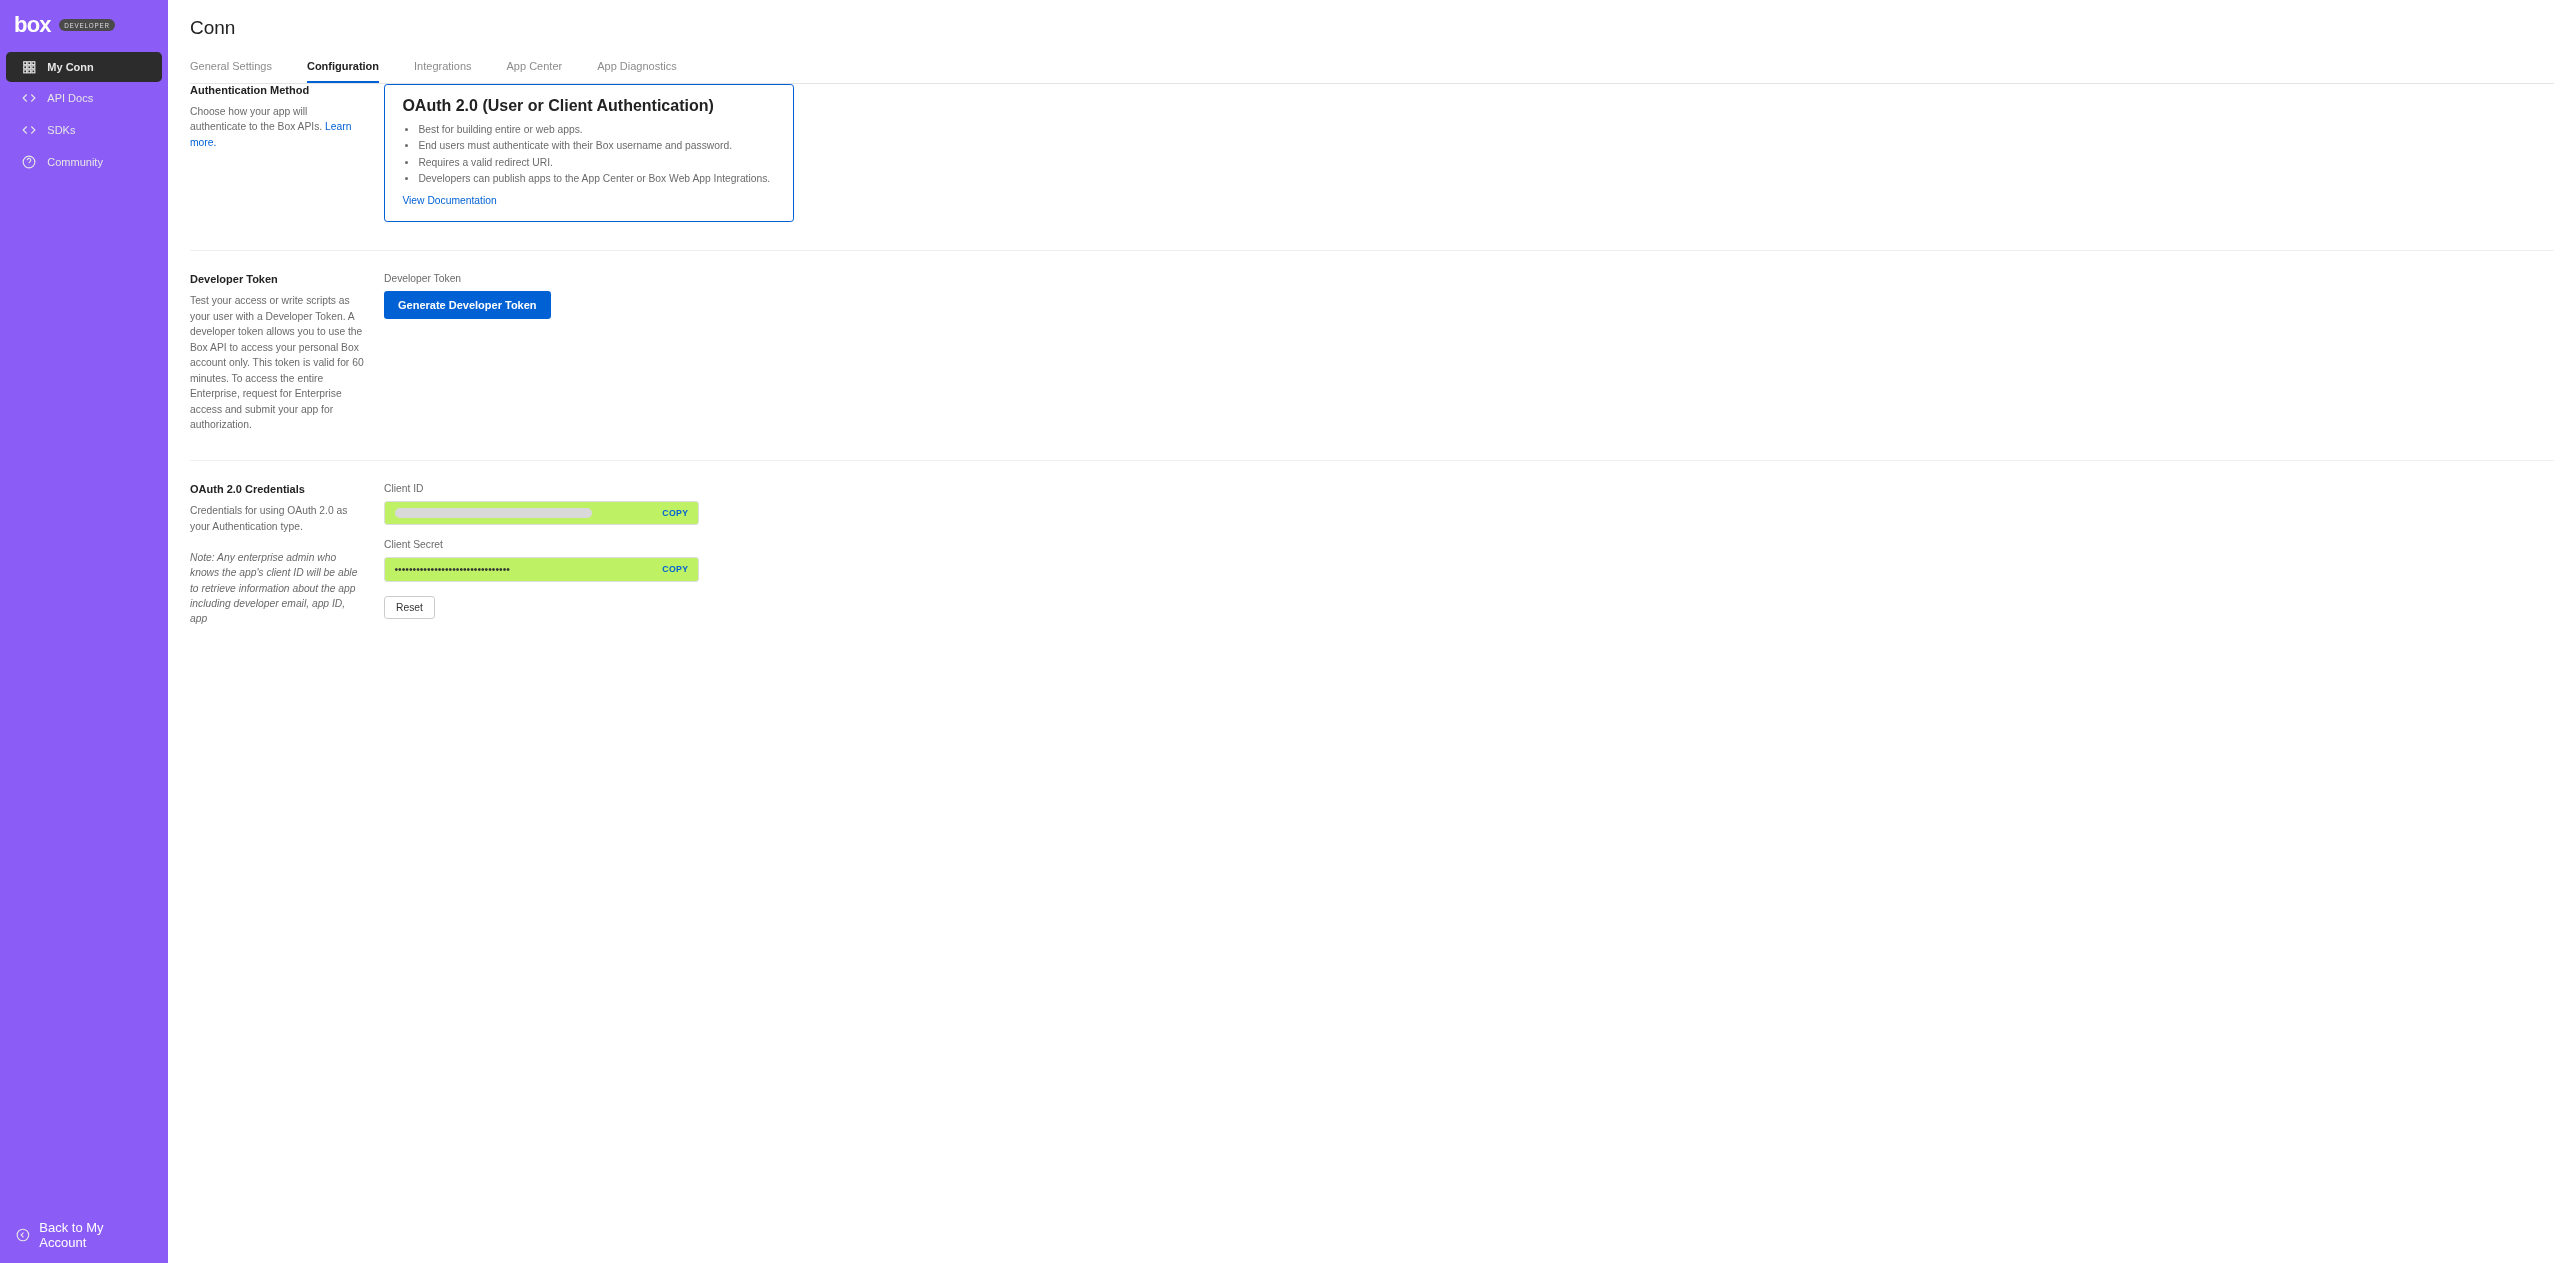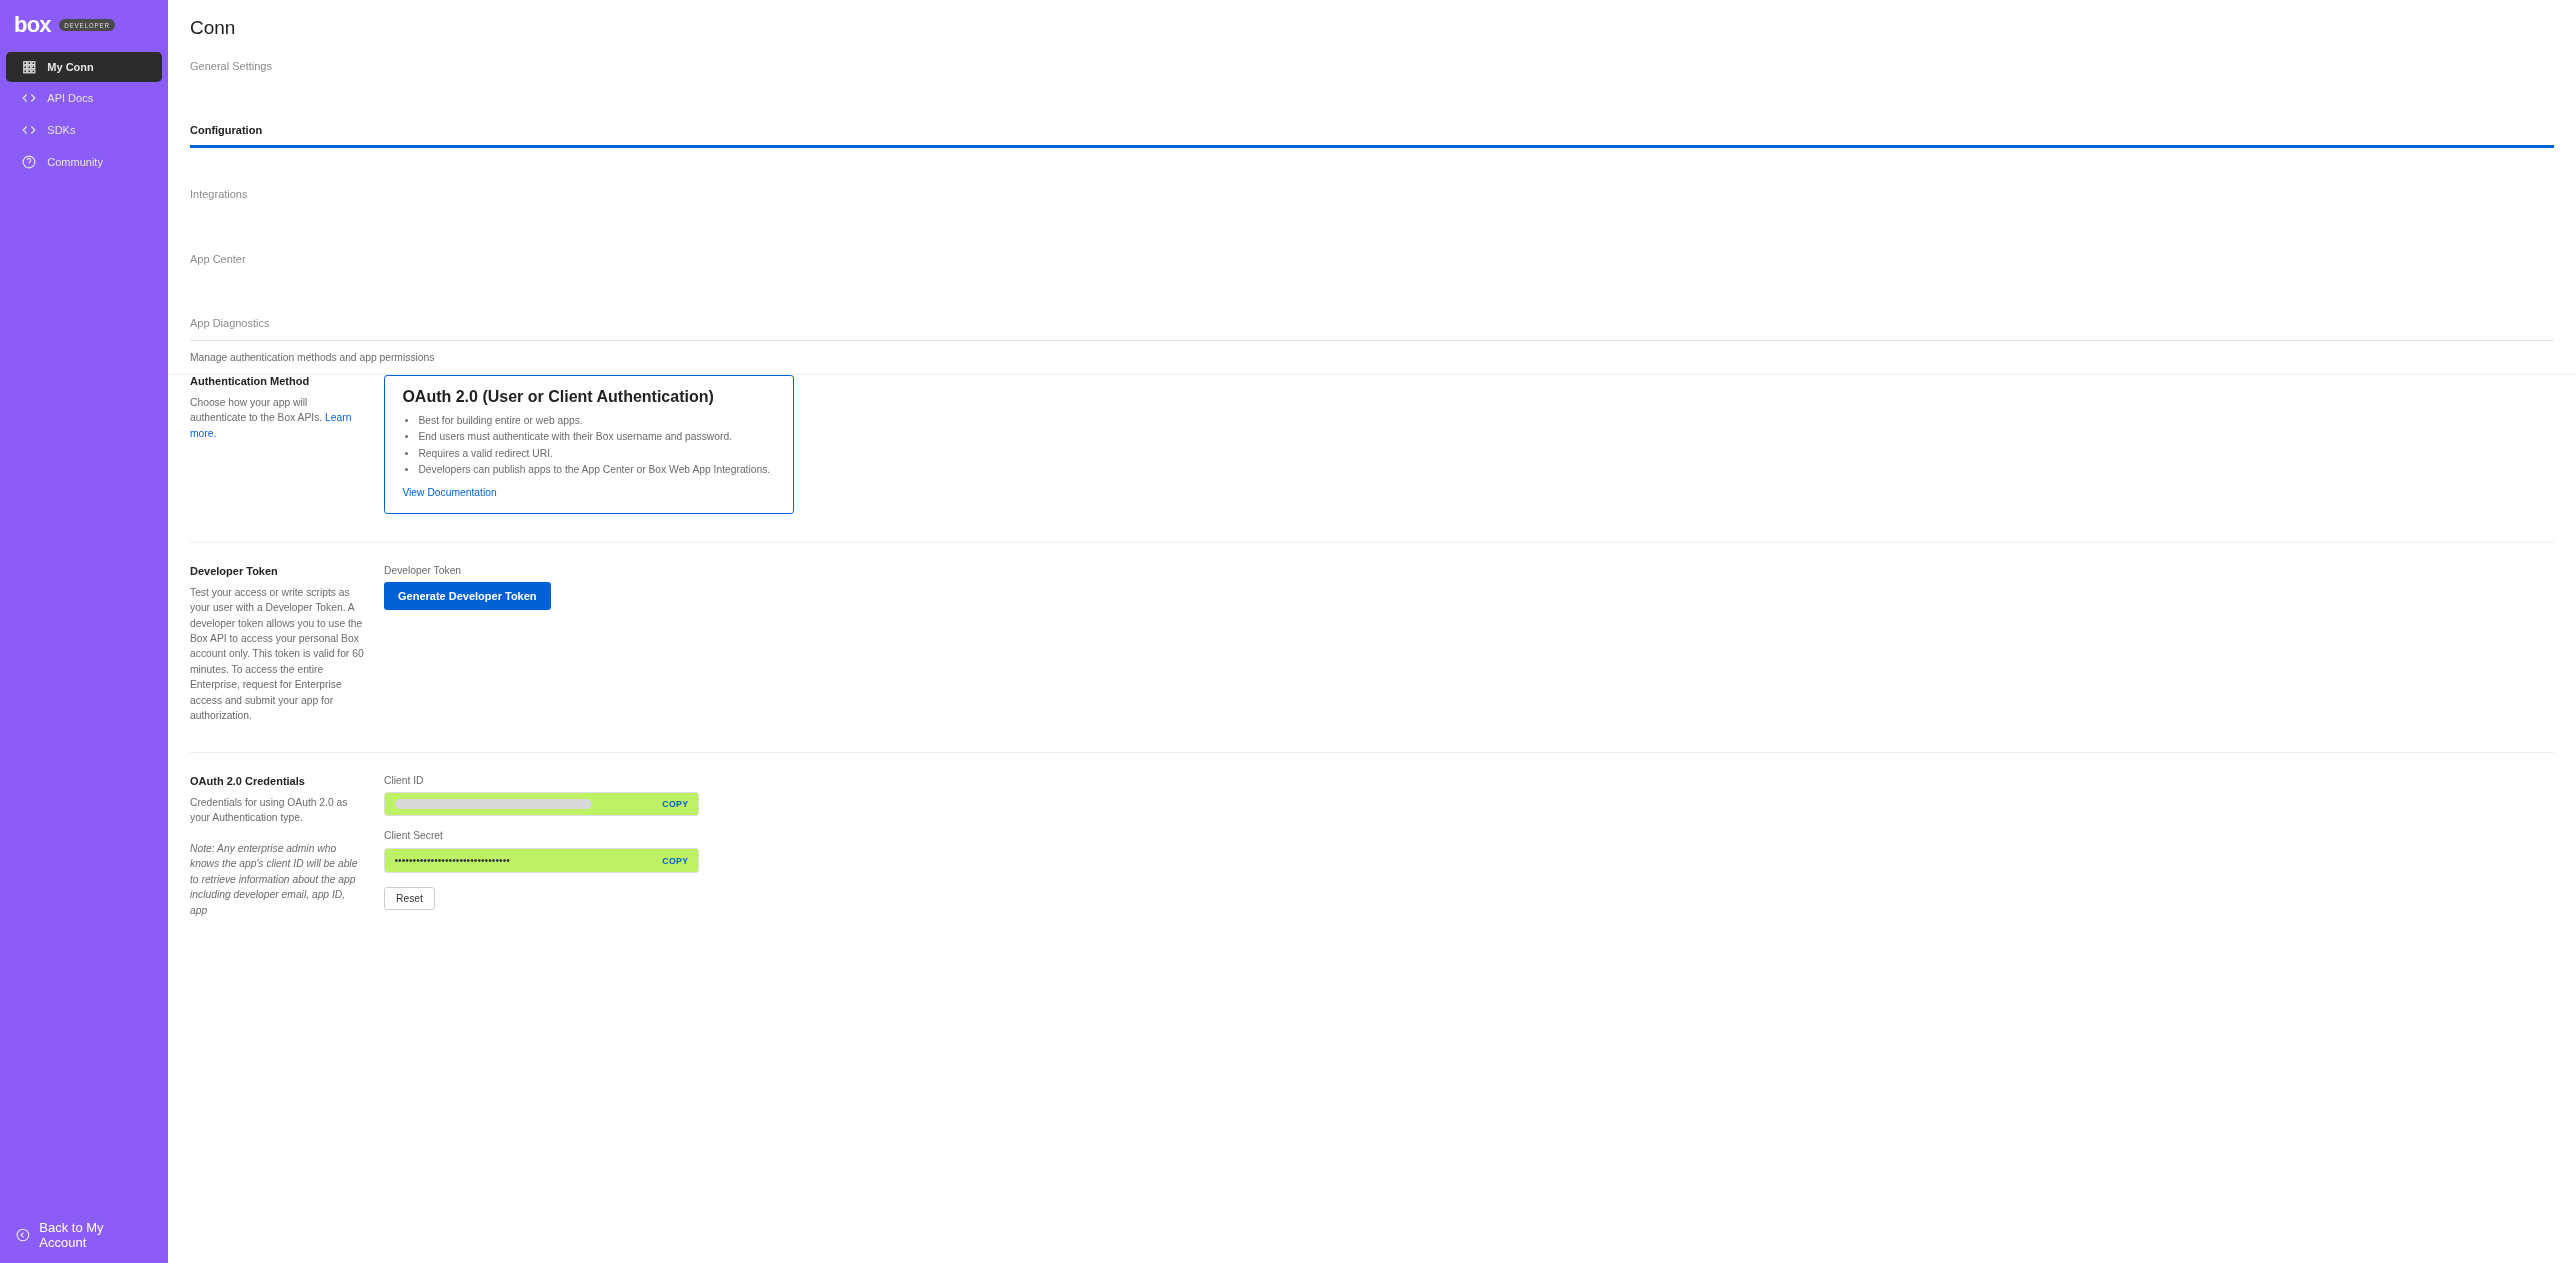--- a/index.html
+++ b/index.html
@@ -63,21 +63,20 @@
 
   
   .main { flex: 1; overflow-y: auto; background: #fff; }
   .header-area { padding: 17.4px 22px 0 22px; }
   .page-title { font-size: 19px; font-weight: 400; color: #222; margin-bottom: 14px; }
   .tabs {
     display: flex;
     gap: 35px;
     border-bottom: 0.8px solid #e4e4e4;
     font-size: 11px;
-    flex-direction: column;
   }
   .tab {
     padding: 6.3px 0 11px 0;
     color: #8c8c8c;
     cursor: pointer;
     position: relative;
   }
   .tab.active { color: #222; font-weight: 600; }
   .tab.active::after {
     content: "";
@@ -244,21 +243,20 @@
   <div class="header-area">
     <h1 class="page-title">Conn</h1>
     <div class="tabs">
       <div class="tab">General Settings</div>
       <div class="tab active">Configuration</div>
       <div class="tab">Integrations</div>
       <div class="tab">App Center</div>
       <div class="tab">App Diagnostics</div>
     </div>
   </div>
-  <div class="subheader">Manage authentication methods and app permissions</div>
 
   <div class="content">
 
     <section class="section">
       <div class="side-col">
         <div class="side-title">Authentication Method</div>
         <div class="side-desc">
           <span>Choose how your app will authenticate to the Box APIs. </span><a class="link">Learn more.</a>
         </div>
       </div>

